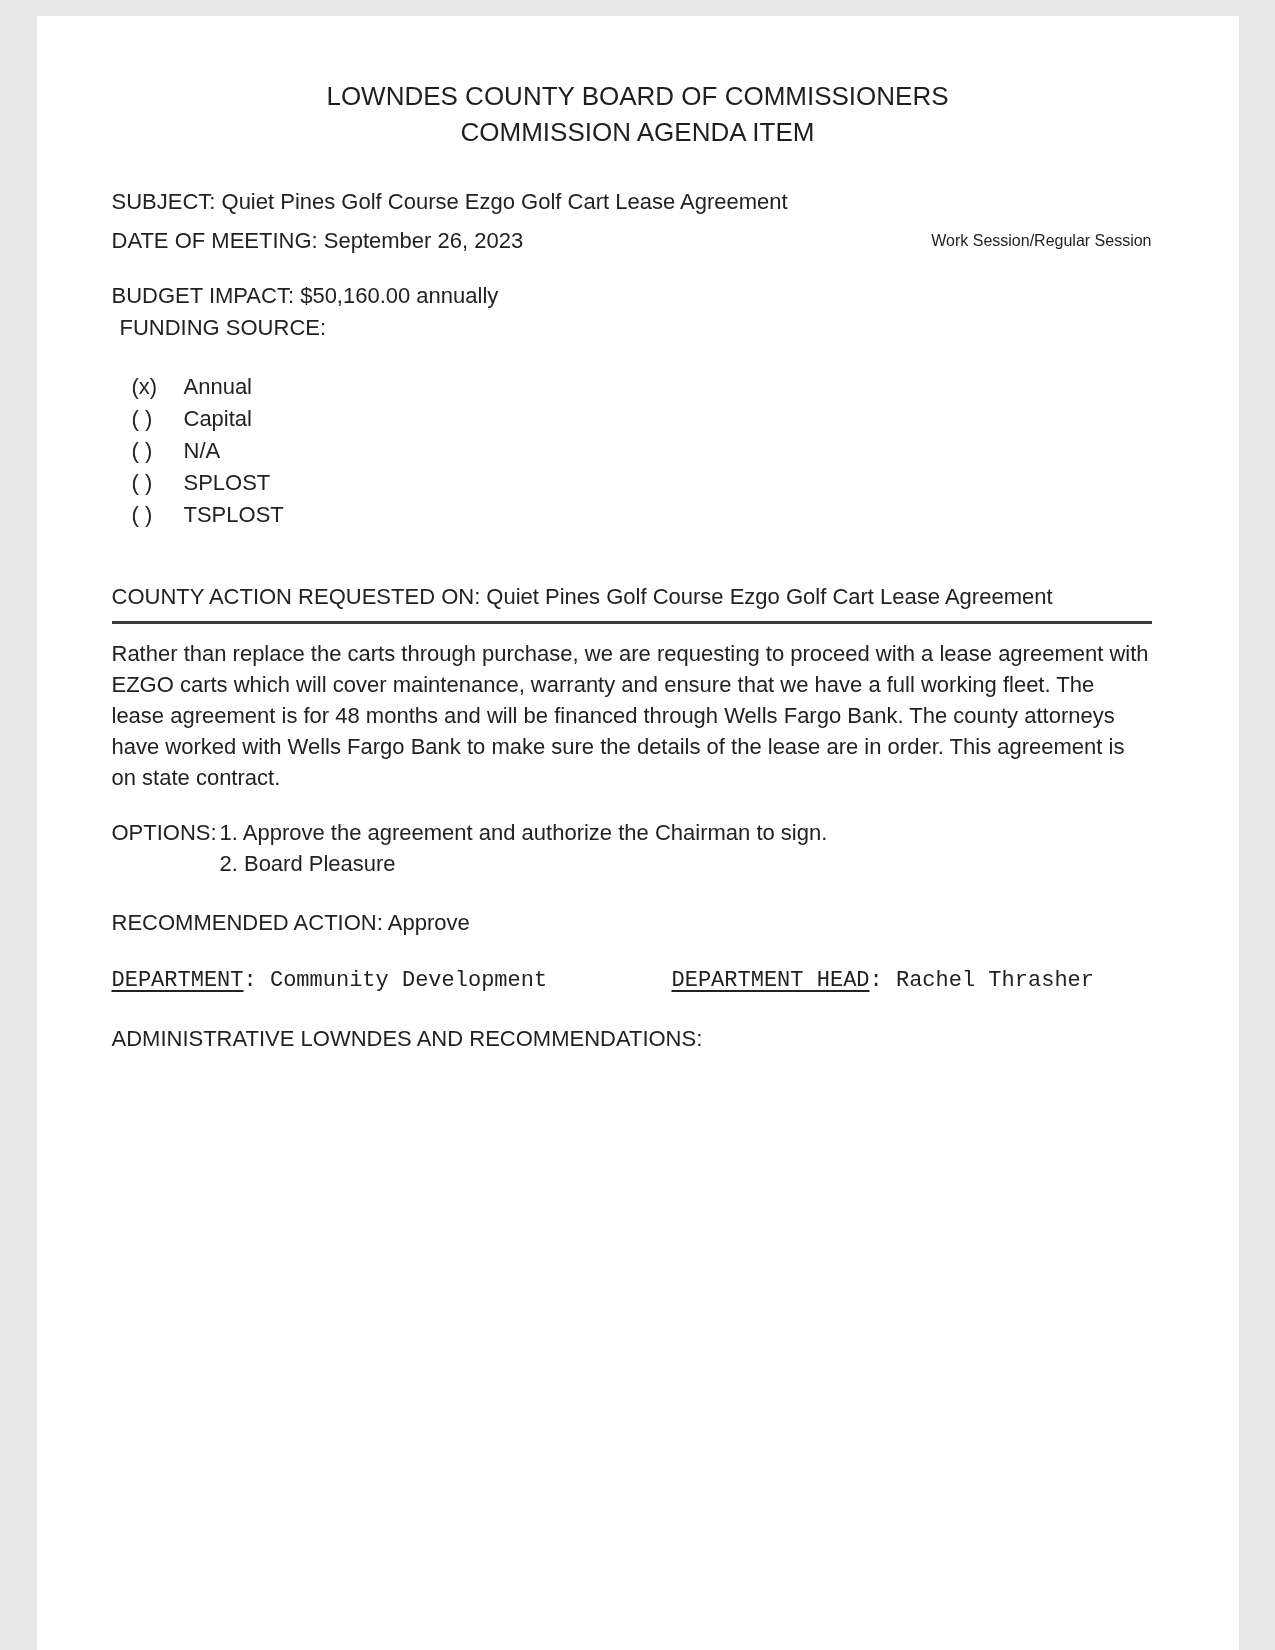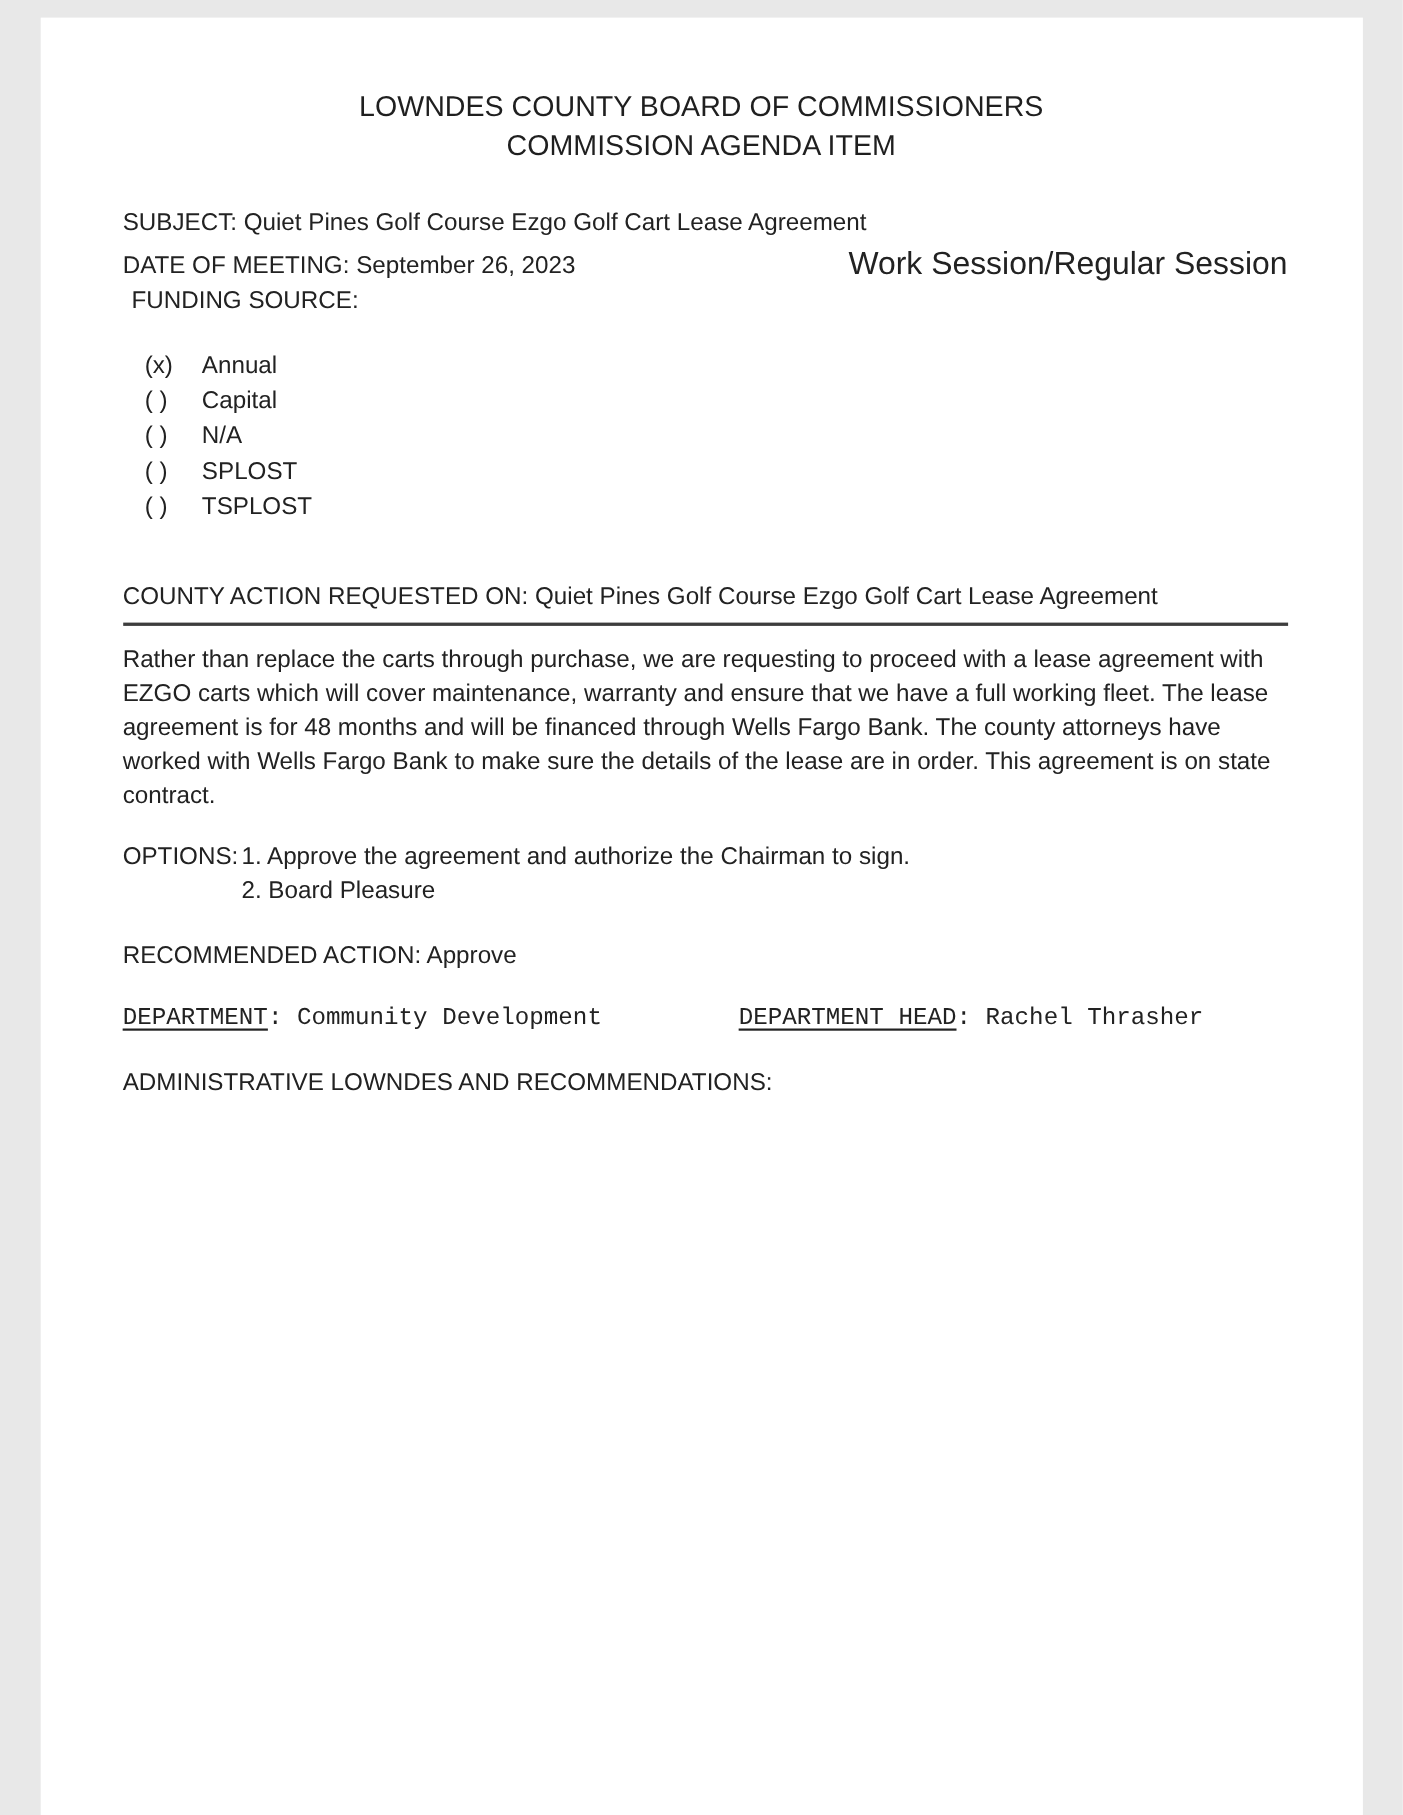--- a/index.html
+++ b/index.html
@@ -10,40 +10,40 @@
     height: 1650px;
     margin: 16px auto;
     background: #ffffff;
     font-family: "Liberation Sans", "DejaVu Sans", sans-serif;
     font-size: 22px;
     line-height: 31px;
     color: #222222;
     overflow: hidden;
   }
   .content {
-    padding: 0 68px 0 75px;
+    padding: 0 87px 0 75px;
   }
   .doc-header {
     margin-top: 62px;
     text-align: center;
     font-size: 26px;
     line-height: 36px;
     color: #1f1f1f;
   }
   .subject-line {
     margin-top: 36px;
   }
   .date-row {
     margin-top: 8px;
     display: flex;
     justify-content: space-between;
     align-items: flex-start;
   }
   .session-label {
-    font-size: 29px;
+    font-size: 16px;
   }
   .budget-line {
     margin-top: 24px;
   }
   .funding-label {
     margin-top: 1px;
     padding-left: 8px;
   }
   .funding-list {
     margin-top: 28px;
@@ -103,20 +103,21 @@
 
   <div class="content">
 
     <div class="subject-line">SUBJECT: Quiet Pines Golf Course Ezgo Golf Cart Lease Agreement</div>
 
     <div class="date-row">
       <span>DATE OF MEETING: September 26, 2023</span>
       <span class="session-label">Work Session/Regular Session</span>
     </div>
 
+    <div class="budget-line">BUDGET IMPACT: $50,160.00 annually</div>
     <div class="funding-label">FUNDING SOURCE:</div>
 
     <div class="funding-list">
       <div class="funding-item">
         <span class="funding-mark">(x)</span>
         <span>Annual</span>
       </div>
       <div class="funding-item">
         <span class="funding-mark">( )</span>
         <span>Capital</span>

